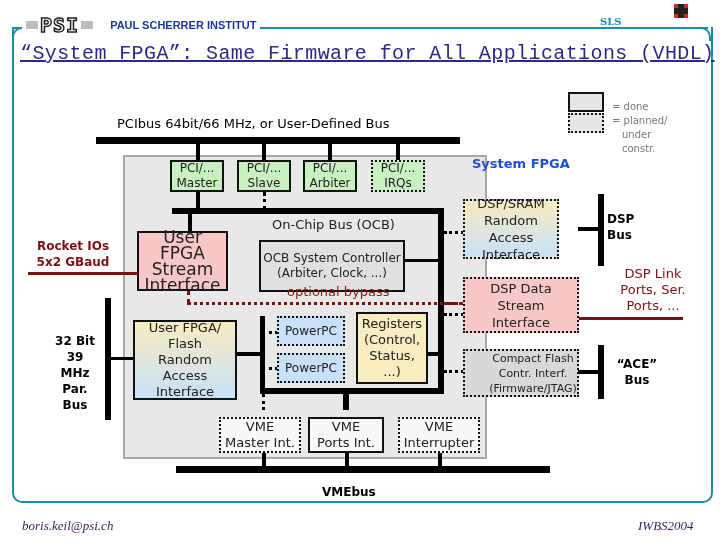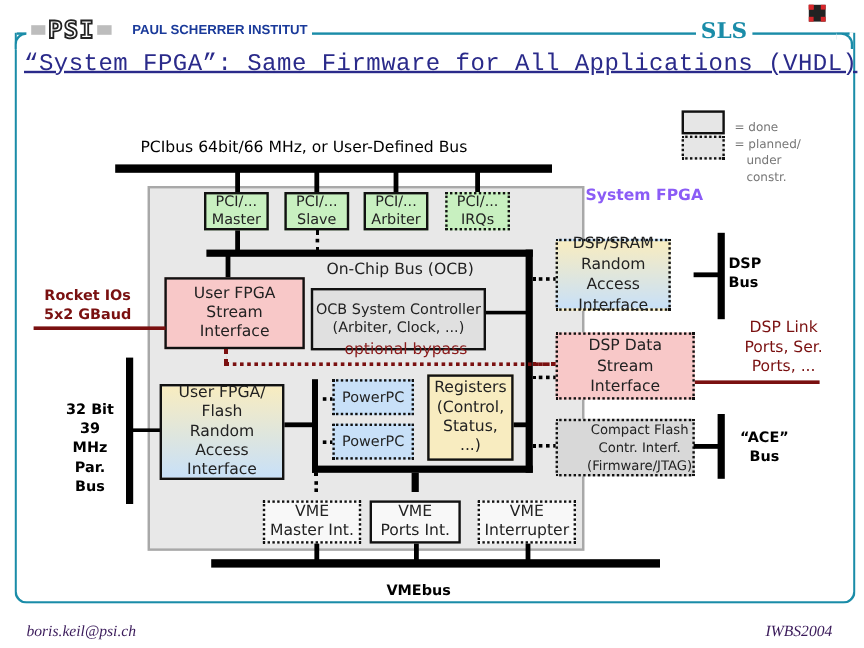--- a/index.html
+++ b/index.html
@@ -12,22 +12,22 @@
   .frame-tl { position:absolute; left:12px; top:27px; width:12px; height:12px;
               border-left:2px solid #1a8ca8; border-top:2px solid #1a8ca8; border-radius:10px 0 0 0; background:#fff; }
   .frame-tr { position:absolute; left:697px; top:27px; width:12px; height:12px;
               border-right:2px solid #1a8ca8; border-top:2px solid #1a8ca8; border-radius:0 10px 0 0; background:#fff; }
   .logo-wrap { position:absolute; left:22px; top:14px; height:22px; background:#fff; display:flex; align-items:center; padding:0 4px; }
   .logo-bar { width:12px; height:8px; background:#bdbdbd; }
   .logo { font-family:"DejaVu Sans Mono", monospace; font-weight:bold; font-size:20px; color:#fff;
           -webkit-text-stroke:1.5px #222; letter-spacing:1px; background:#fff; padding:0 2px; line-height:20px; }
   .logo-bar2 { width:12px; height:8px; background:#bdbdbd; }
   .institut { font-family:"Liberation Sans", sans-serif; font-weight:bold; font-size:11px; color:#1a3a9a; margin-left:17px; }
-  .sls { position:absolute; left:580px; top:16px; background:#fff; padding:0 4px;
-         font-family:"DejaVu Serif", serif; font-weight:bold; font-size:18px; color:#1a8ca8; }
+  .sls { position:absolute; left:596px; top:16px; background:#fff; padding:0 4px;
+         font-family:"DejaVu Serif", serif; font-weight:bold; font-size:10px; color:#1a8ca8; }
   .sls-icon { position:absolute; left:674px; top:4px; width:14px; height:14px; background:#222; }
   .sls-icon::before, .sls-icon::after { content:""; position:absolute; width:4px; height:4px; background:#d8262a; }
   .sls-icon::before { left:0; top:0; box-shadow:10px 0 0 #d8262a, 0 10px 0 #d8262a, 10px 10px 0 #d8262a; }
   .title { position:absolute; left:20px; top:42px; font-family:Liberation Mono, monospace; font-size:20px;
            color:#2a2a8a; text-decoration:underline; letter-spacing:0.4px; white-space:nowrap; }
   .legend-box { position:absolute; width:32px; height:16px; background:#e6e6e6; }
   .legend-text { position:absolute; left:612px; top:100px; font-size:10px; color:#777; line-height:14px; }
   .bus-label { position:absolute; font-size:12px; font-weight:bold; color:#000; }
   .fpga { position:absolute; left:123px; top:155px; width:360px; height:300px; background:#e8e8e8; border:2px solid #a8a8a8; }
   .box { position:absolute; display:flex; align-items:center; justify-content:center; text-align:center;
@@ -73,21 +73,21 @@
   <div>= done</div>
   <div>= planned/</div>
   <div style="padding-left:10px">under</div>
   <div style="padding-left:10px">constr.</div>
 </div>
 
 <div class="bus-label" style="left:117px;top:116px;font-weight:normal;font-size:13px;">PCIbus 64bit/66 MHz, or User-Defined Bus</div>
 <div class="line" style="left:96px;top:137px;width:364px;height:7px;"></div>
 
 <div class="fpga"></div>
-<div class="abs" style="left:488px;top:156px;font-size:13px;color:#8b5cf6;font-weight:bold;">System FPGA</div>
+<div class="abs" style="left:472px;top:156px;font-size:13px;color:#1d4ed8;font-weight:bold;">System FPGA</div>
 
 <div class="line" style="left:196px;top:142px;width:4px;height:20px;"></div>
 <div class="line" style="left:262px;top:142px;width:4px;height:20px;"></div>
 <div class="line" style="left:328px;top:142px;width:4px;height:20px;"></div>
 <div class="line" style="left:396px;top:142px;width:4px;height:20px;"></div>
 
 <div class="box solid green" style="left:170px;top:160px;width:54px;height:32px;flex-direction:column;">
   <span>PCI/...</span>
   <span>Master</span>
 </div>
@@ -111,21 +111,21 @@
 
 <div class="line" style="left:438px;top:208px;width:6px;height:186px;"></div>
 
 <div class="line" style="left:260px;top:388px;width:184px;height:6px;"></div>
 
 <div class="line" style="left:260px;top:316px;width:5px;height:78px;"></div>
 
 <div class="abs" style="left:272px;top:217px;font-size:13px;color:#222;">On-Chip Bus (OCB)</div>
 
 <div class="line" style="left:188px;top:210px;width:4px;height:24px;"></div>
-<div class="box solid pink" style="left:137px;top:231px;width:117px;height:60px;flex-direction:column;font-size:13px;line-height:16px;">
+<div class="box solid pink" style="left:137px;top:231px;width:91px;height:60px;flex-direction:column;font-size:17px;line-height:16px;">
   <span>User FPGA</span>
   <span>Stream</span>
   <span>Interface</span>
 </div>
 
 <div class="box solid grey" style="left:259px;top:240px;width:146px;height:52px;flex-direction:column;">
   <span>OCB System Controller</span>
   <span>(Arbiter, Clock, ...)</span>
 </div>
 <div class="line" style="left:405px;top:259px;width:35px;height:3px;"></div>

